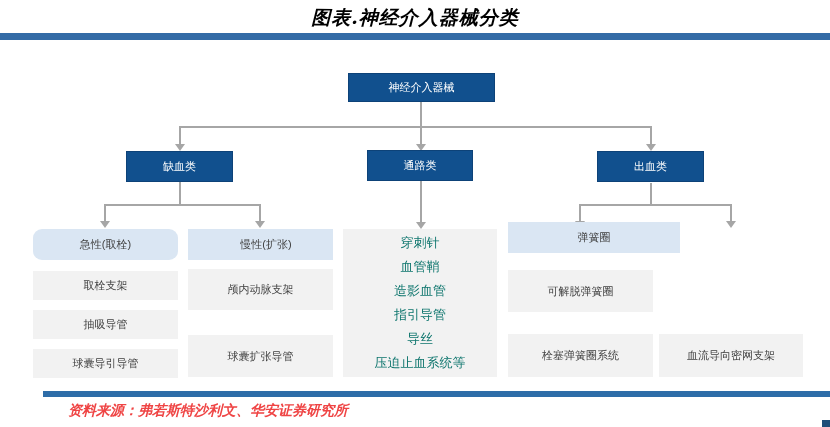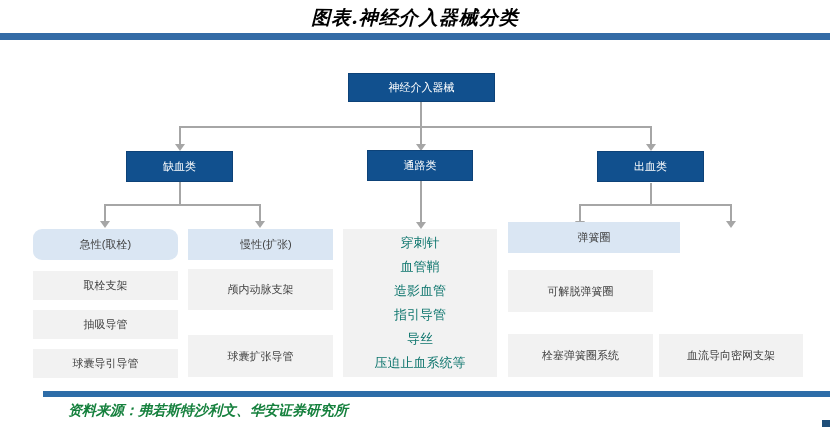--- a/index.html
+++ b/index.html
@@ -6,21 +6,21 @@
   .page{position:relative;width:830px;height:427px;background:#fff;overflow:hidden;
         font-family:"Liberation Sans","DejaVu Sans",sans-serif;}
   .fig-title{position:absolute;left:0;top:5px;width:830px;text-align:center;
         font-family:"DejaVu Serif","Liberation Serif",serif;
         font-style:italic;font-weight:bold;font-size:19px;color:#000000;letter-spacing:1px;}
   .top-bar{position:absolute;left:0;top:33px;width:830px;height:7px;background:#346BA6;}
   .bottom-bar{position:absolute;left:43px;top:391px;width:787px;height:6px;background:#2E6DA8;}
   .corner-mark{position:absolute;left:822px;top:420px;width:8px;height:7px;background:#1F4E79;}
   .source-line{position:absolute;left:68px;top:402px;
         font-family:"DejaVu Serif","Liberation Serif",serif;
-        font-style:italic;font-weight:600;font-size:14px;color:#15803d;}
+        font-style:italic;font-weight:600;font-size:14px;color:#ef4444;}
   .node{position:absolute;display:flex;align-items:center;justify-content:center;
         font-size:11px;box-sizing:border-box;text-align:center;}
   .navy{background:#11508E;color:#ffffff;border:1px solid #0D4278;}
   .lblue{background:#DAE6F3;color:#3F3F3F;}
   .gray{background:#F2F2F2;color:#3F3F3F;}
   .access-box{position:absolute;background:#F2F2F2;color:#0f766e;font-size:13px;
         display:flex;flex-direction:column;align-items:center;justify-content:center;
         box-sizing:border-box;}
   .access-box div{line-height:24px;}
   .vline{position:absolute;width:2px;background:#A6A6A6;}

